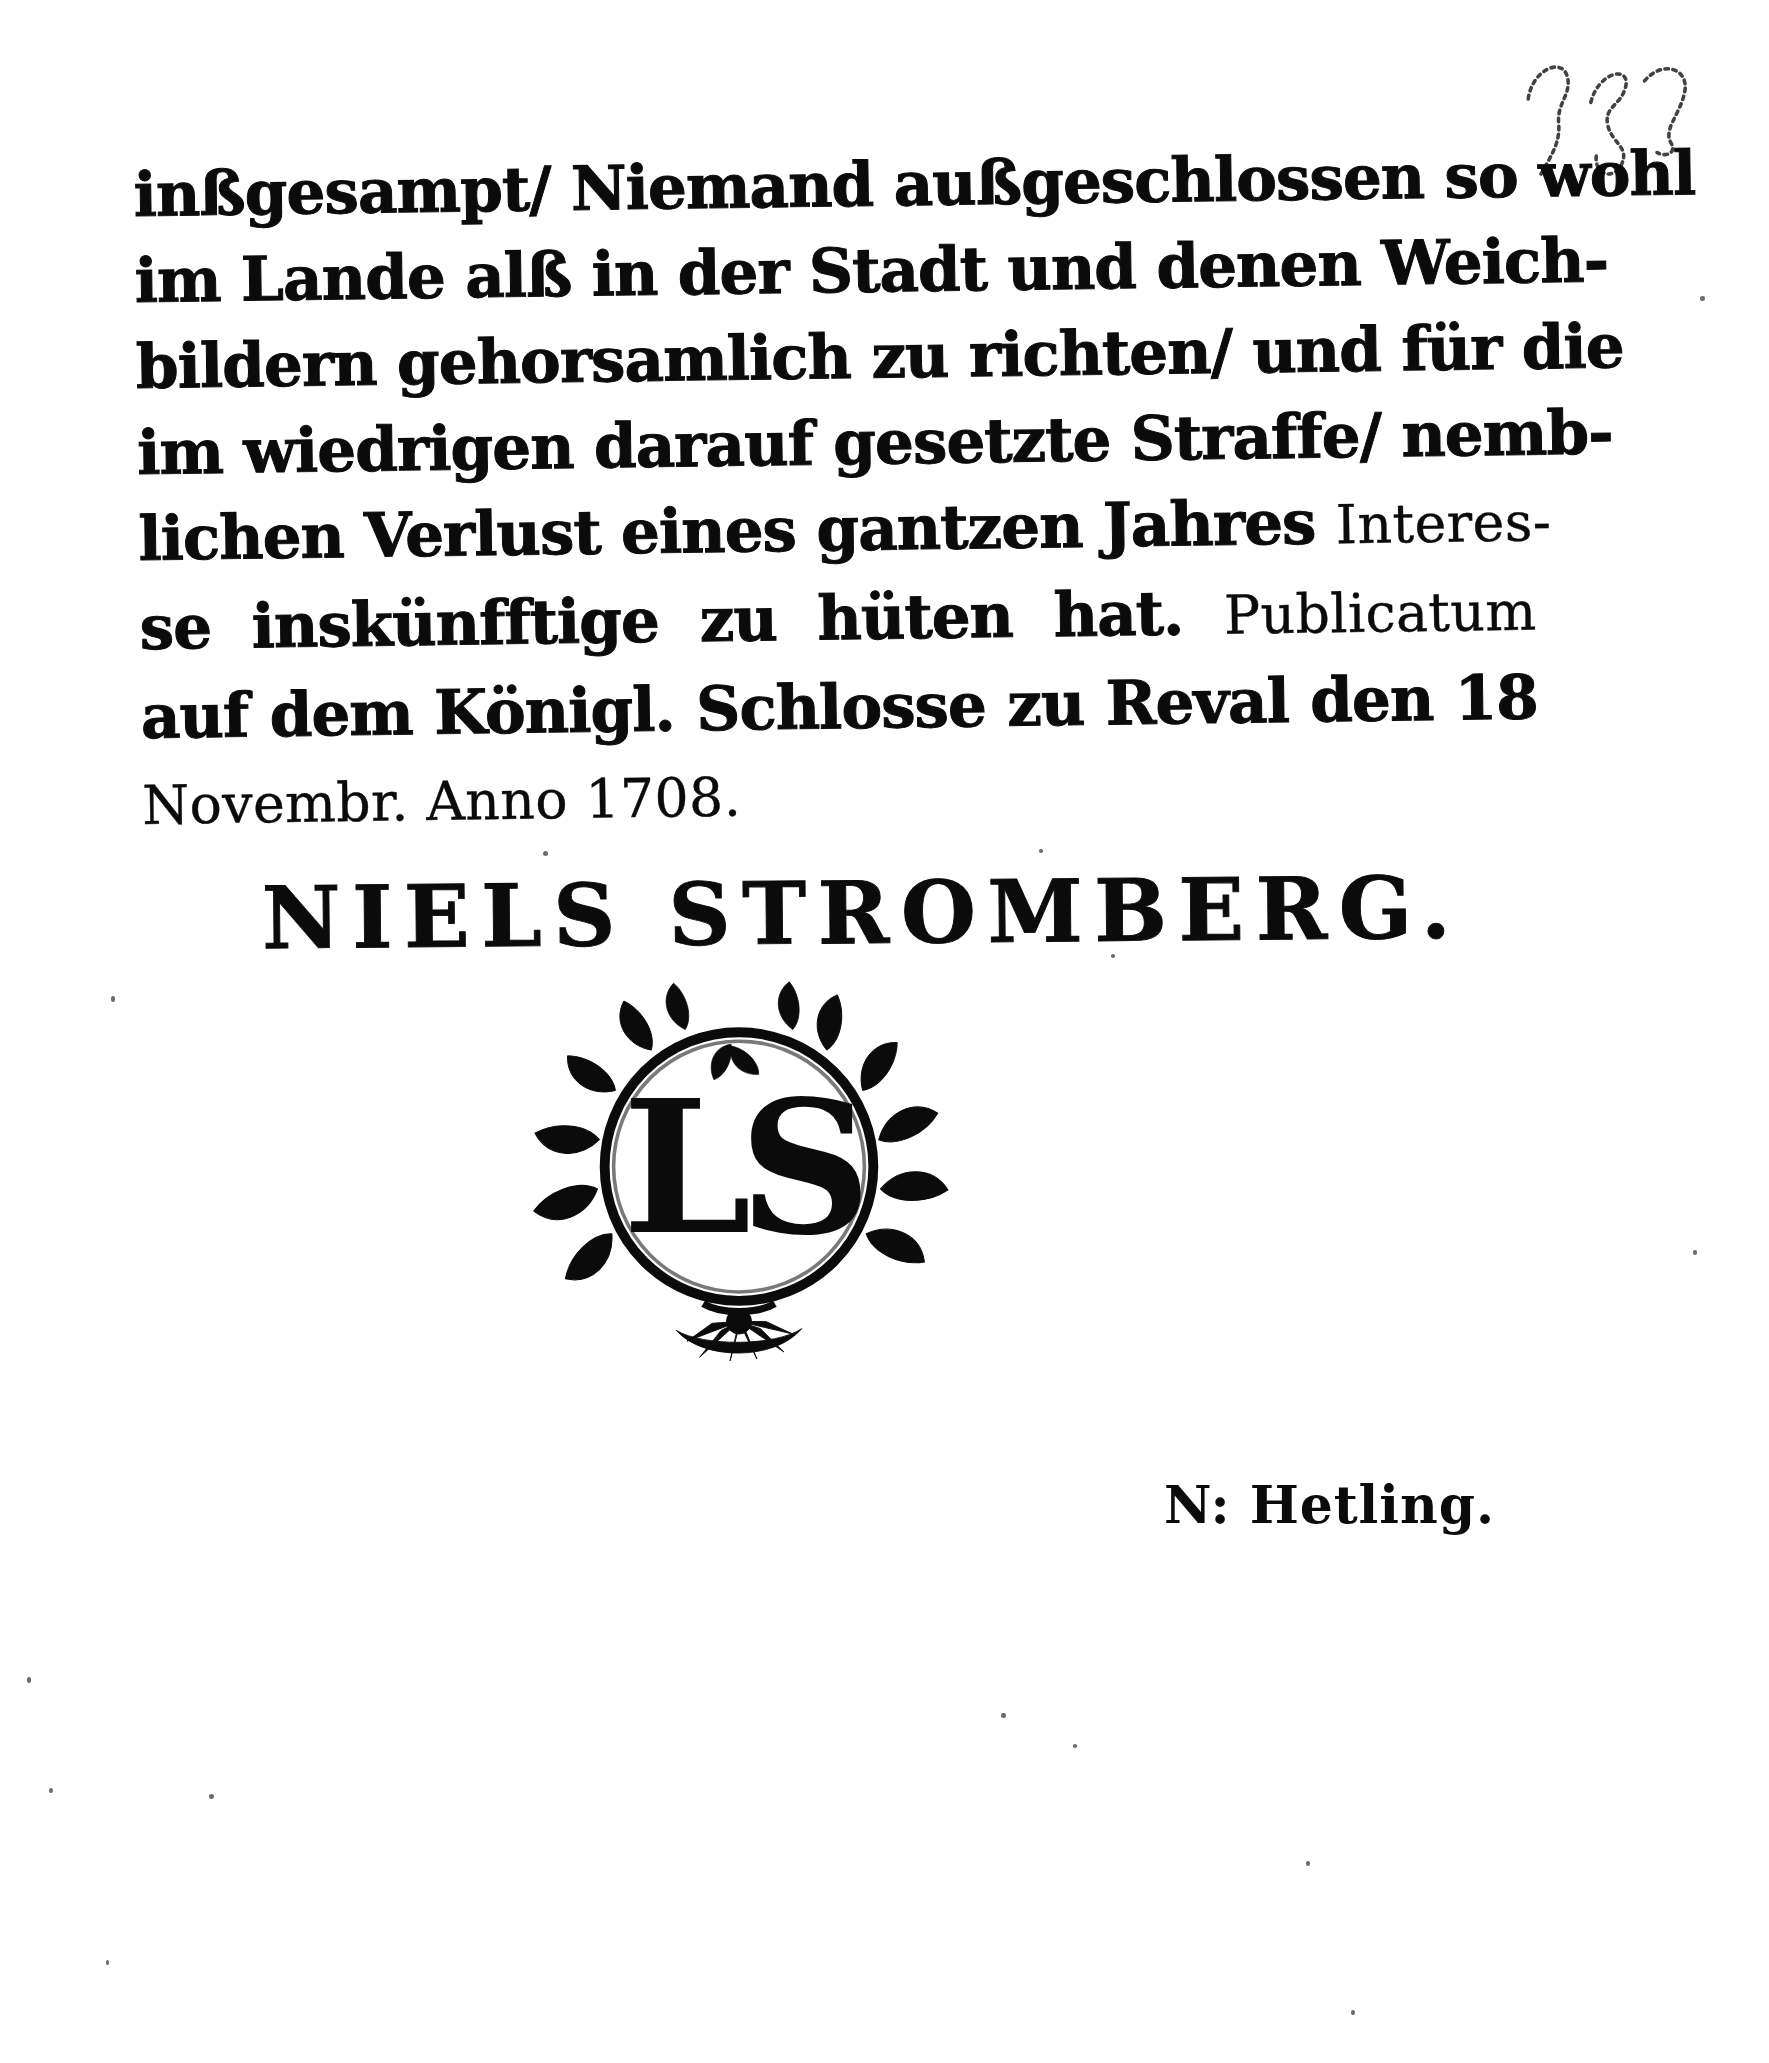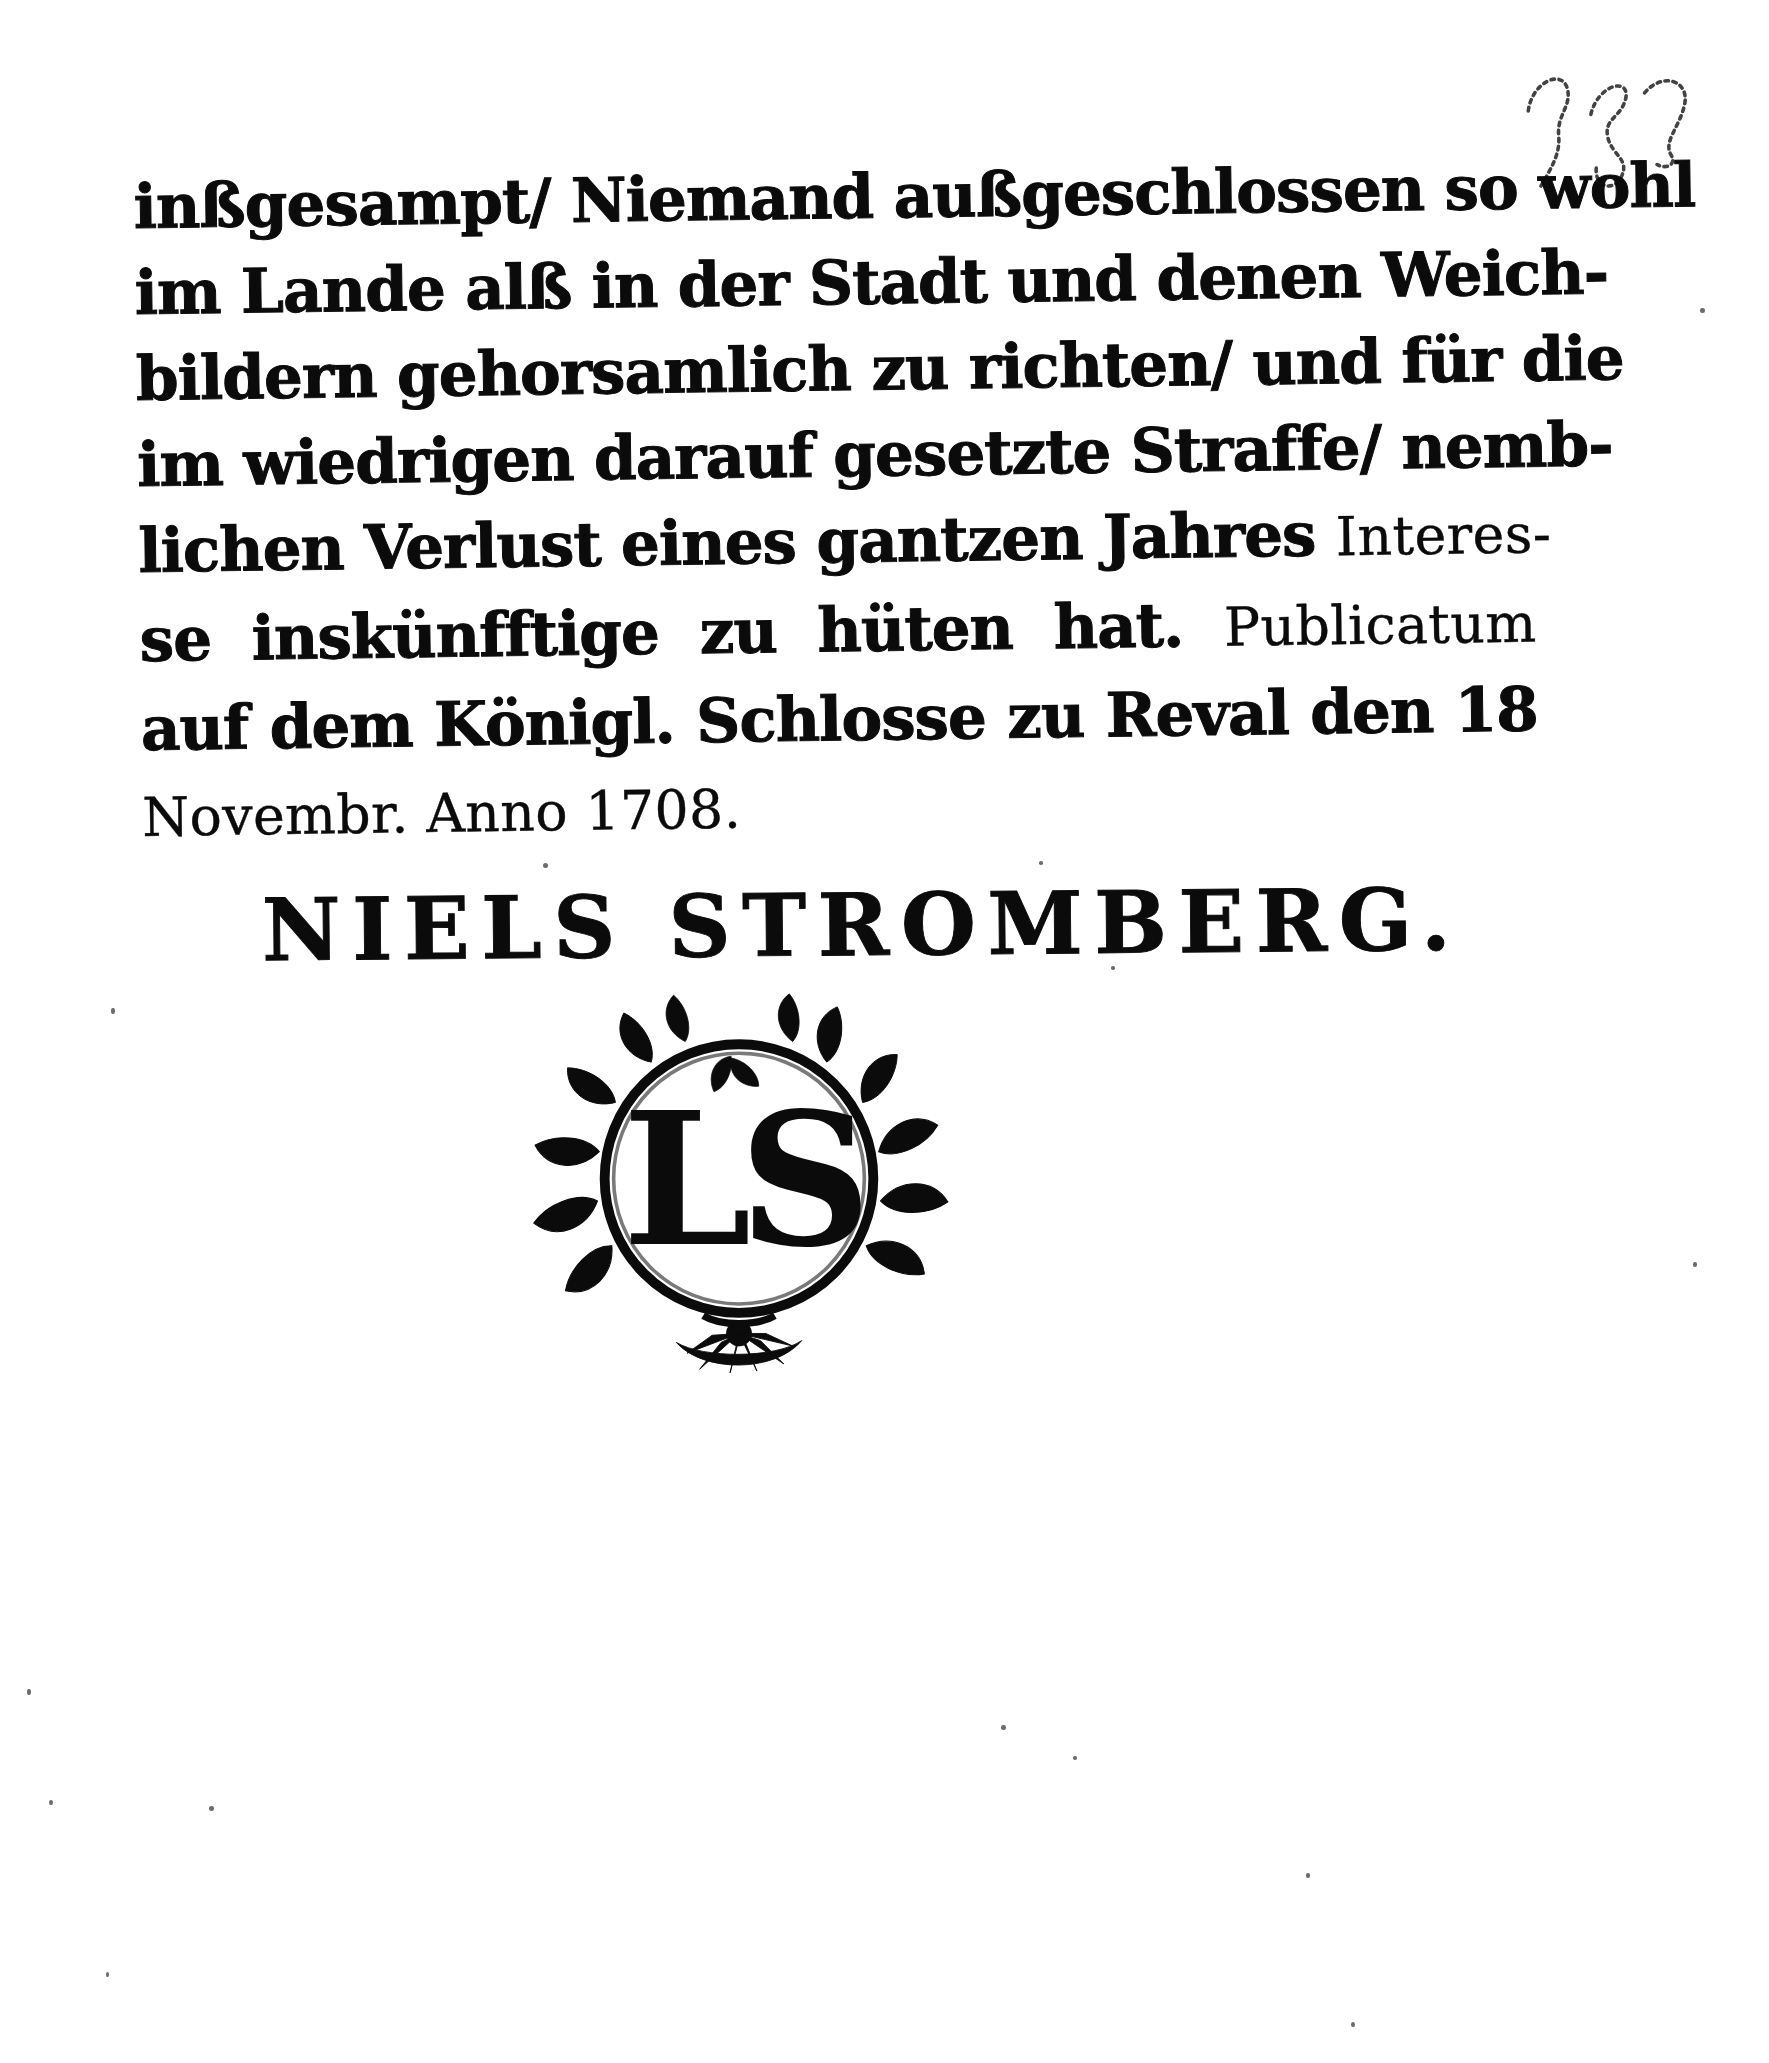--- a/index.html
+++ b/index.html
@@ -4,21 +4,21 @@
 <style>
   html,body{margin:0;padding:0;}
   body{
     width:1770px;height:2063px;
     background:#ffffff;
     font-family:"DejaVu Serif", serif;
     color:#0b0b0b;
     overflow:hidden;
     position:relative;
   }
-  .page{position:absolute;inset:0;background:#ffffff;margin-top:12px;}
+  .page{position:absolute;inset:0;background:#ffffff;}
 
   
   .text-block{
     position:absolute;
     left:133px;top:152px;width:1397px;
     transform:rotate(-0.8deg);
     transform-origin:left top;
   }
   .line{
     margin:0;padding:0;
@@ -134,20 +134,21 @@
         <path d="M0,0 L50,34 L24,8 Z"></path>
         <path d="M0,0 L60,14 L30,0 Z"></path>
         <path d="M-70,10 C-40,28 40,28 70,8 C40,44 -40,44 -70,10 Z"></path>
       </g>
 
       <path d="M200,368 C220,380 260,380 280,368" fill="none" stroke-width="8"></path>
     </g>
     <text x="242" y="288" text-anchor="middle" font-family="DejaVu Serif, serif" font-size="205" font-weight="bold" letter-spacing="-14" fill="#0b0b0b">LS</text>
   </svg>
 
+  <div class="countersign">N: Hetling.</div>
 
   <div class="speck" style="left:1700px;top:296px;width:4.5px;height:4.5px;"></div>
   <div class="speck" style="left:543px;top:851px;width:5.4px;height:5.4px;"></div>
   <div class="speck" style="left:1039px;top:849px;width:3.6px;height:3.6px;"></div>
   <div class="speck" style="left:111px;top:996px;width:3.6px;height:6.3px;"></div>
   <div class="speck" style="left:1111px;top:954px;width:3.6px;height:3.6px;"></div>
   <div class="speck" style="left:1693px;top:1250px;width:3.6px;height:4.5px;"></div>
   <div class="speck" style="left:27px;top:1677px;width:3.6px;height:6.3px;"></div>
   <div class="speck" style="left:1001px;top:1713px;width:4.5px;height:4.5px;"></div>
   <div class="speck" style="left:1073px;top:1744px;width:3.6px;height:3.6px;"></div>

